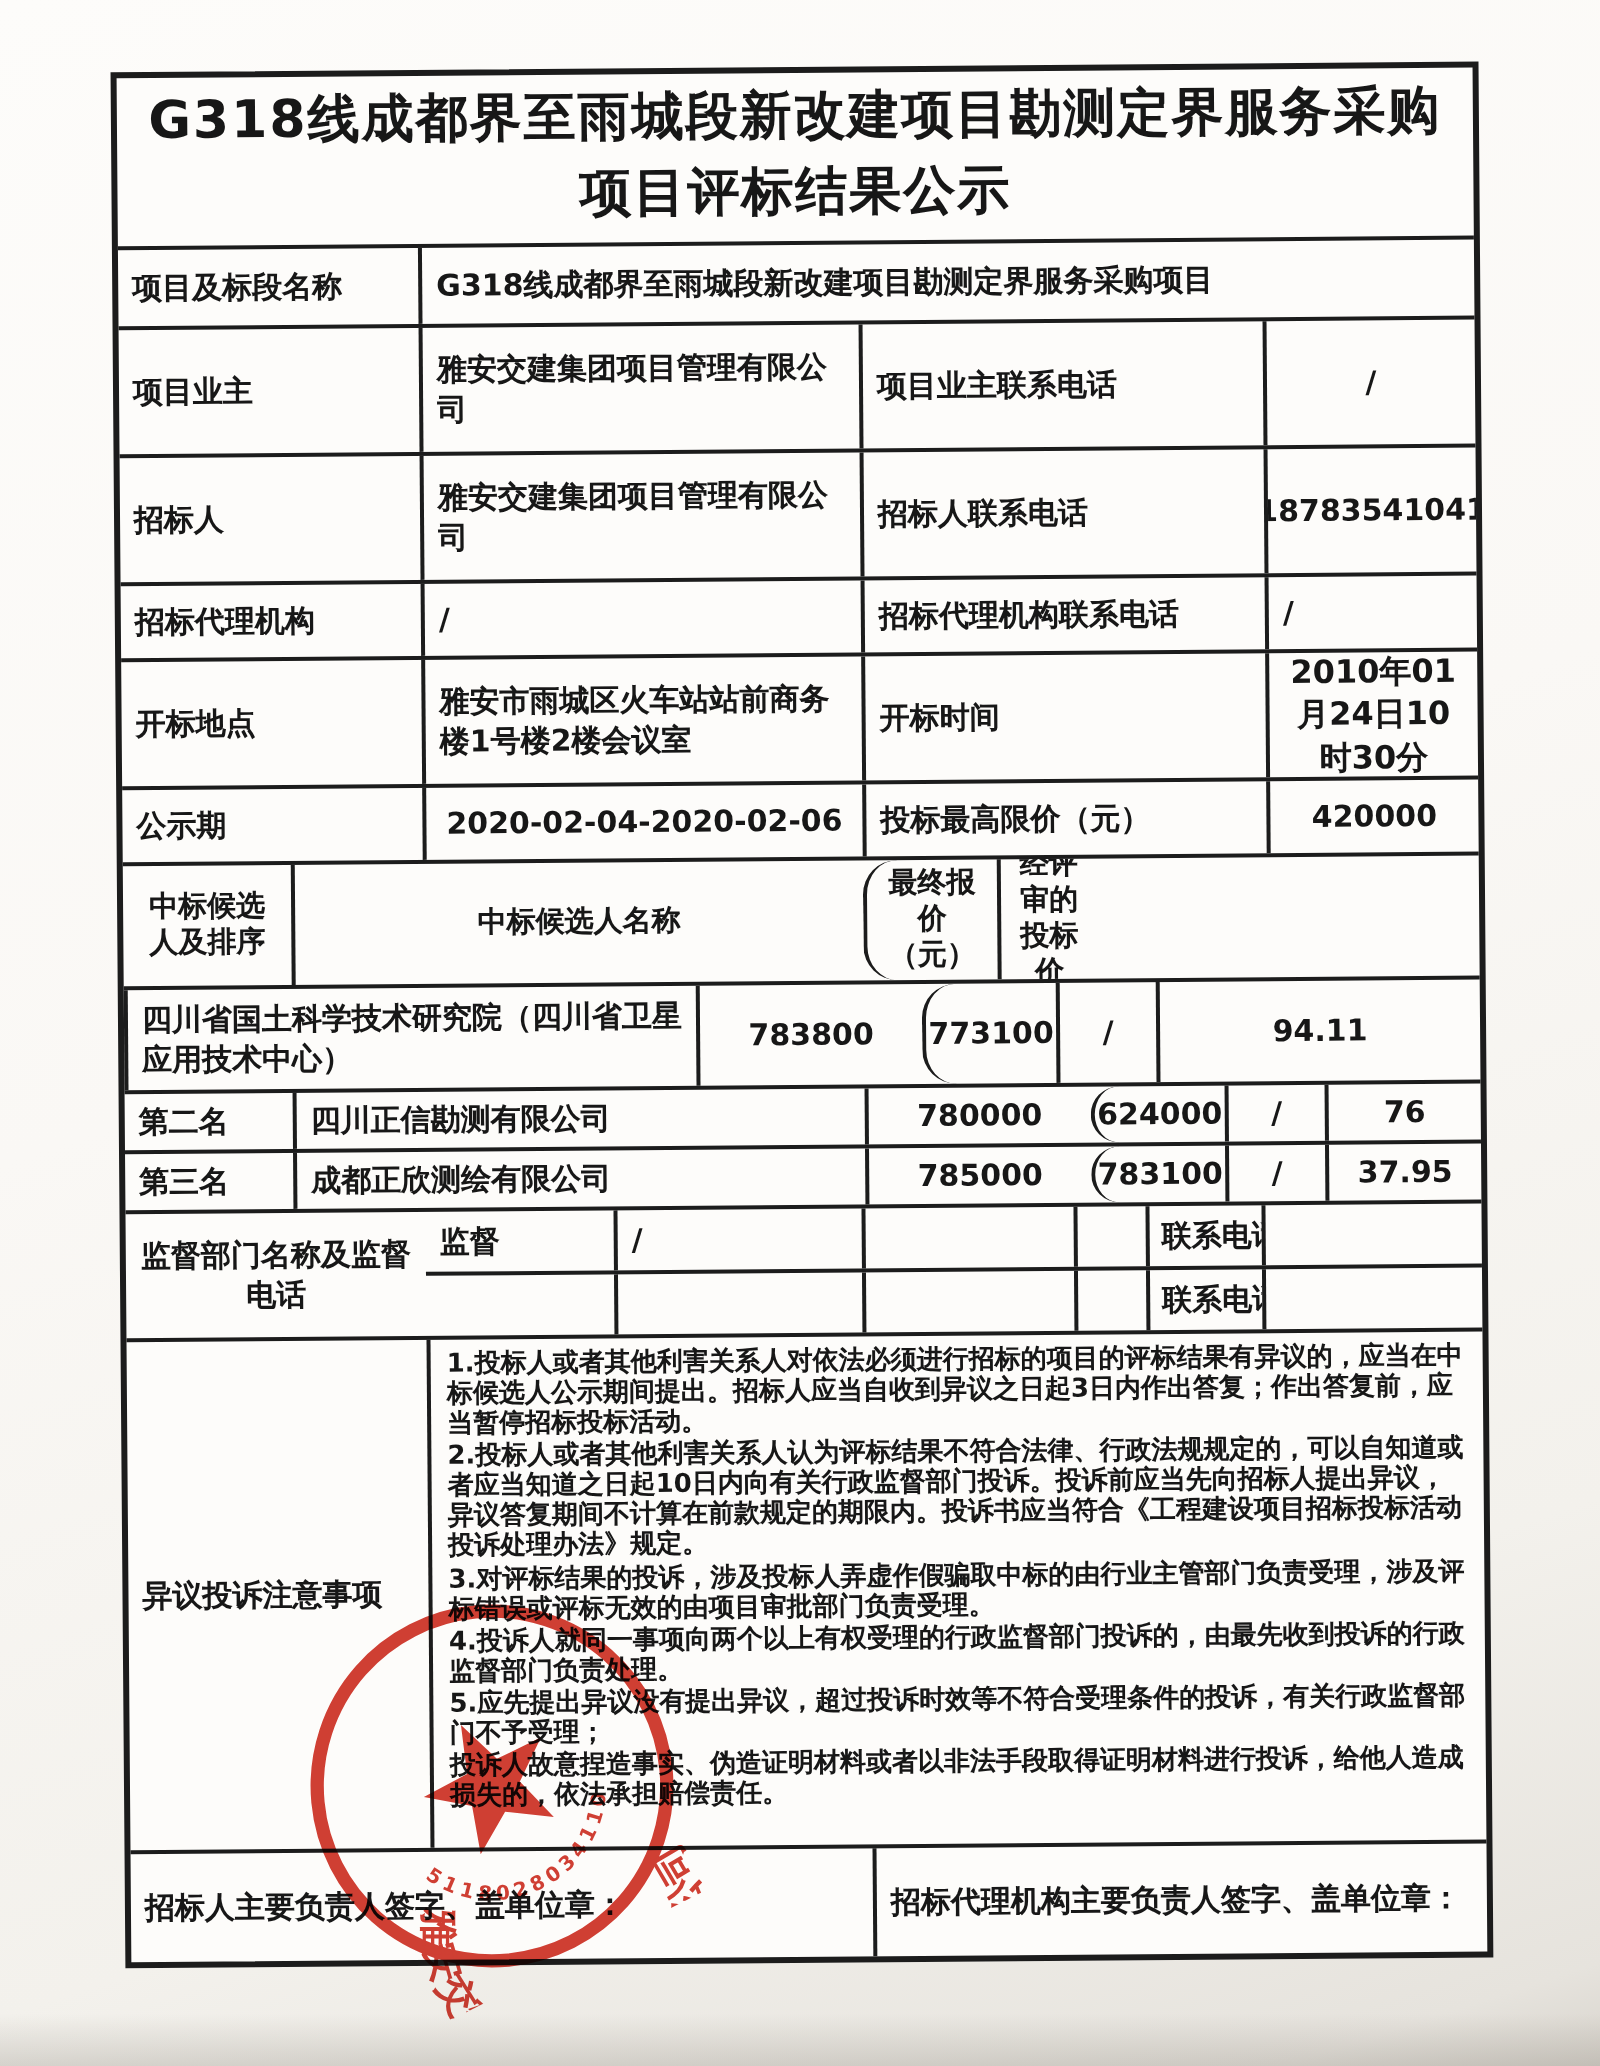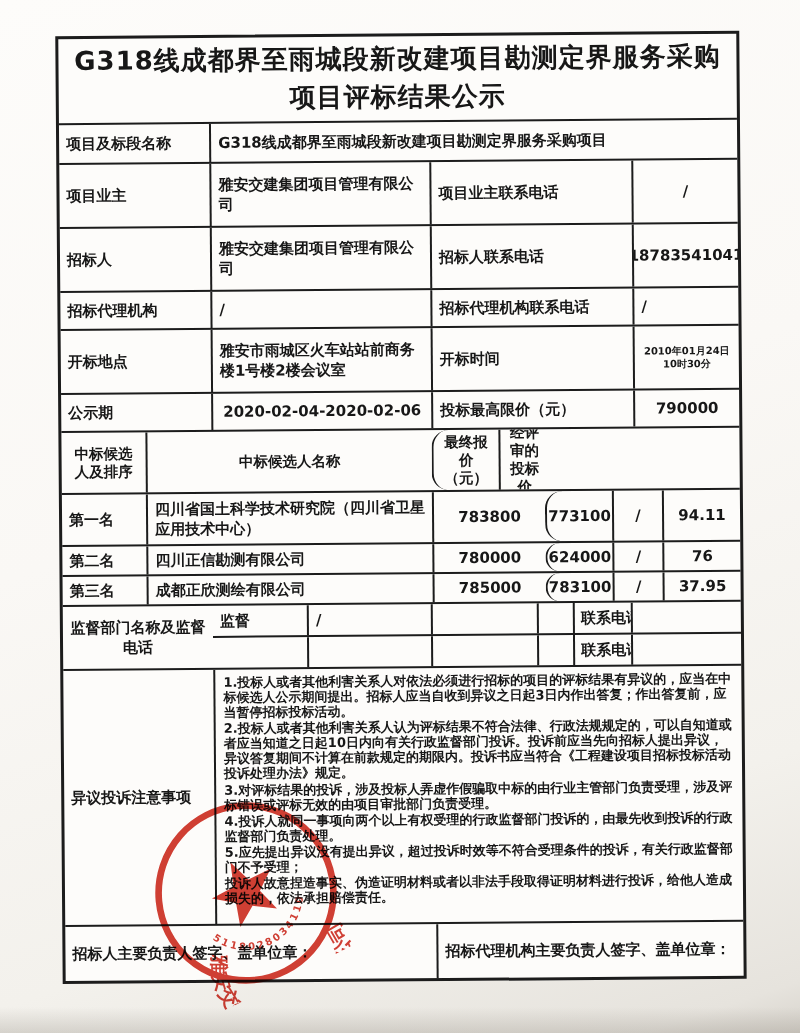--- a/index.html
+++ b/index.html
@@ -125,39 +125,38 @@
       <div class="cell cfirst w-label">招标代理机构</div>
       <div class="cell w-val1">/</div>
       <div class="cell w-lab2">招标代理机构联系电话</div>
       <div class="cell grow">/</div>
     </div>
 
     <div class="row h64">
       <div class="cell cfirst w-label">开标地点</div>
       <div class="cell w-val1">雅安市雨城区火车站站前商务楼1号楼2楼会议室</div>
       <div class="cell w-lab2">开标时间</div>
-      <div class="cell grow center" style="font-size:10px">2010年01月24日10时30分</div>
+      <div class="cell grow center" style="font-size:16px">2010年01月24日10时30分</div>
     </div>
 
     <div class="row h38">
       <div class="cell cfirst w-label">公示期</div>
       <div class="cell w-val1 center">2020-02-04-2020-02-06</div>
       <div class="cell w-lab2">投标最高限价（元）</div>
-      <div class="cell grow center">790000</div>
+      <div class="cell grow center">420000</div>
     </div>
 
     <div class="row h62">
       <div class="cell cfirst cw1 center hdr">中标候选人及排序</div>
       <div class="cell cw2 center hdr">中标候选人名称</div>
       <div class="cell cw4 center hdr">最终报价（元）</div>
       <div class="cell cw5 center hdr">经评审的投标价</div>
     </div>
 
     <div class="row h52">
-      <div class="cell cfirst cw1">第一名</div>
       <div class="cell cw2">四川省国土科学技术研究院（四川省卫星应用技术中心）</div>
       <div class="cell cw3 center">783800</div>
       <div class="cell cw4 center">773100</div>
       <div class="cell cw5 center">/</div>
       <div class="cell grow center">94.11</div>
     </div>
 
     <div class="row h30">
       <div class="cell cfirst cw1">第二名</div>
       <div class="cell cw2">四川正信勘测有限公司</div>

